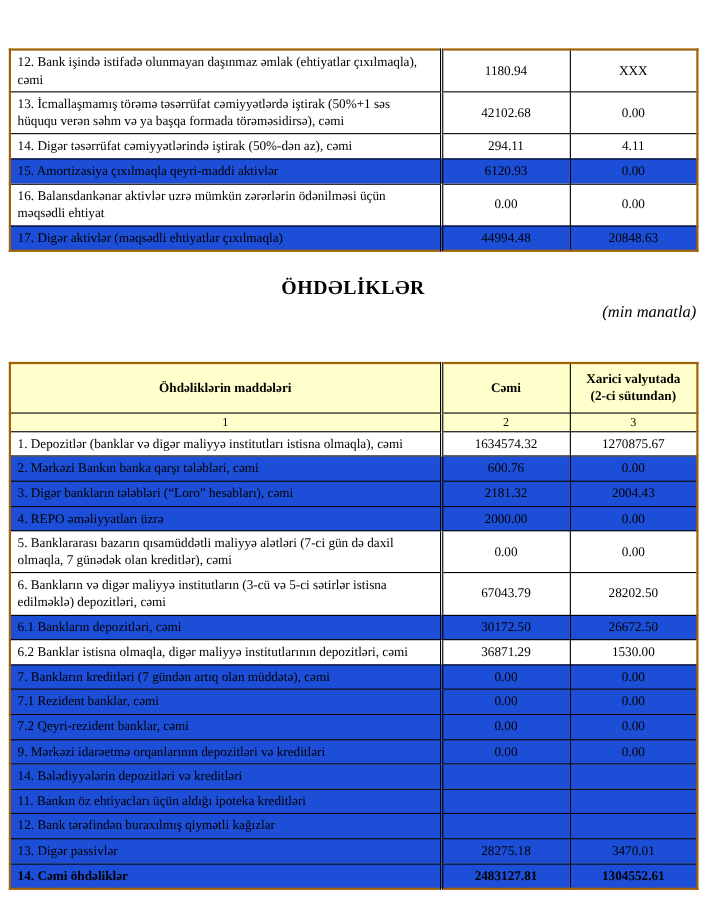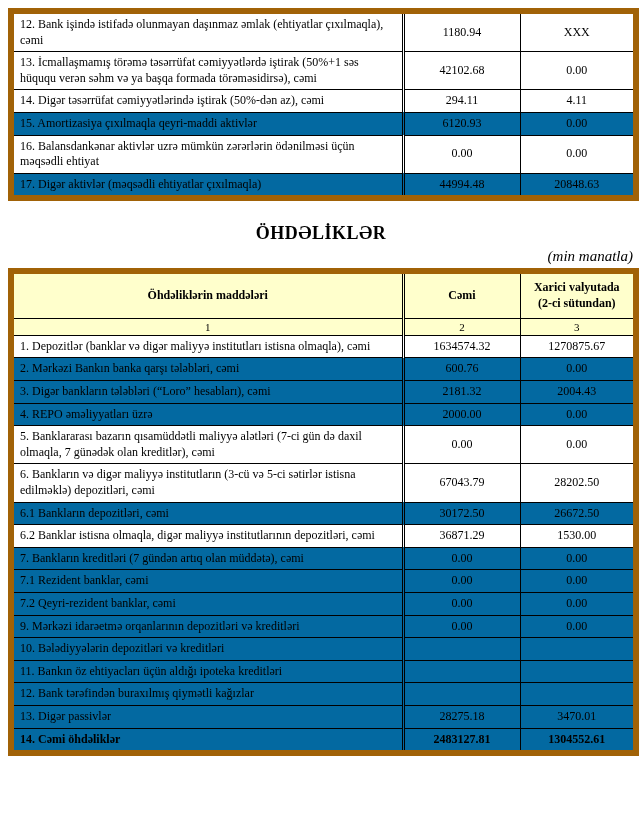--- a/index.html
+++ b/index.html
@@ -9,42 +9,43 @@
     min-height: 825px;
     font-family: "Liberation Serif", "DejaVu Serif", serif;
     color: #000;
   }
   .page { padding: 8px 8px 10px 8px; }
 
   table.tbl {
     width: 625px;
     border-collapse: collapse;
     table-layout: fixed;
-    border: 6px solid #a16207;
+    border: 2px solid #a16207;
+    margin-top: 36px;
   }
   col.c1 { width: 392px; }
   col.c2 { width: 117px; }
   col.c3 { width: 116px; }
 
   .tbl td {
     border: 1px solid #000;
     font-size: 12px;
     line-height: 1.3;
     vertical-align: middle;
     padding: 3px 6px;
     background: #FFFFCC;
   }
   .lbl { text-align: left; }
   .val { text-align: center; }
 
   
   td.dl { border-left: 3px double #000; }
 
   tr.w > td { background: #ffffff; }
-  tr.y > td { background: #0369a1; }
+  tr.y > td { background: #1d4ed8; }
   td.y3 { background: #FFFFCC; }
 
   tr.bold > td { font-weight: bold; }
 
   tr.hdr > td {
     background: #FFFFCC;
     font-weight: bold;
     text-align: center;
     padding: 6px 8px;
   }
@@ -190,21 +191,21 @@
         <td class="lbl">7.2 Qeyri-rezident banklar, cəmi</td>
         <td class="val dl">0.00</td>
         <td class="val">0.00</td>
       </tr>
       <tr class="y">
         <td class="lbl">9. Mərkəzi idarəetmə orqanlarının depozitləri və kreditləri</td>
         <td class="val dl">0.00</td>
         <td class="val">0.00</td>
       </tr>
       <tr class="y">
-        <td class="lbl">10. Bələdiyyələrin depozitləri və kreditləri</td>
+        <td class="lbl">14. Bələdiyyələrin depozitləri və kreditləri</td>
         <td class="val dl"></td>
         <td class="val"></td>
       </tr>
       <tr class="y">
         <td class="lbl">11. Bankın öz ehtiyacları üçün aldığı ipoteka kreditləri</td>
         <td class="val dl"></td>
         <td class="val"></td>
       </tr>
       <tr class="y">
         <td class="lbl">12. Bank tərəfindən buraxılmış qiymətli kağızlar</td>

